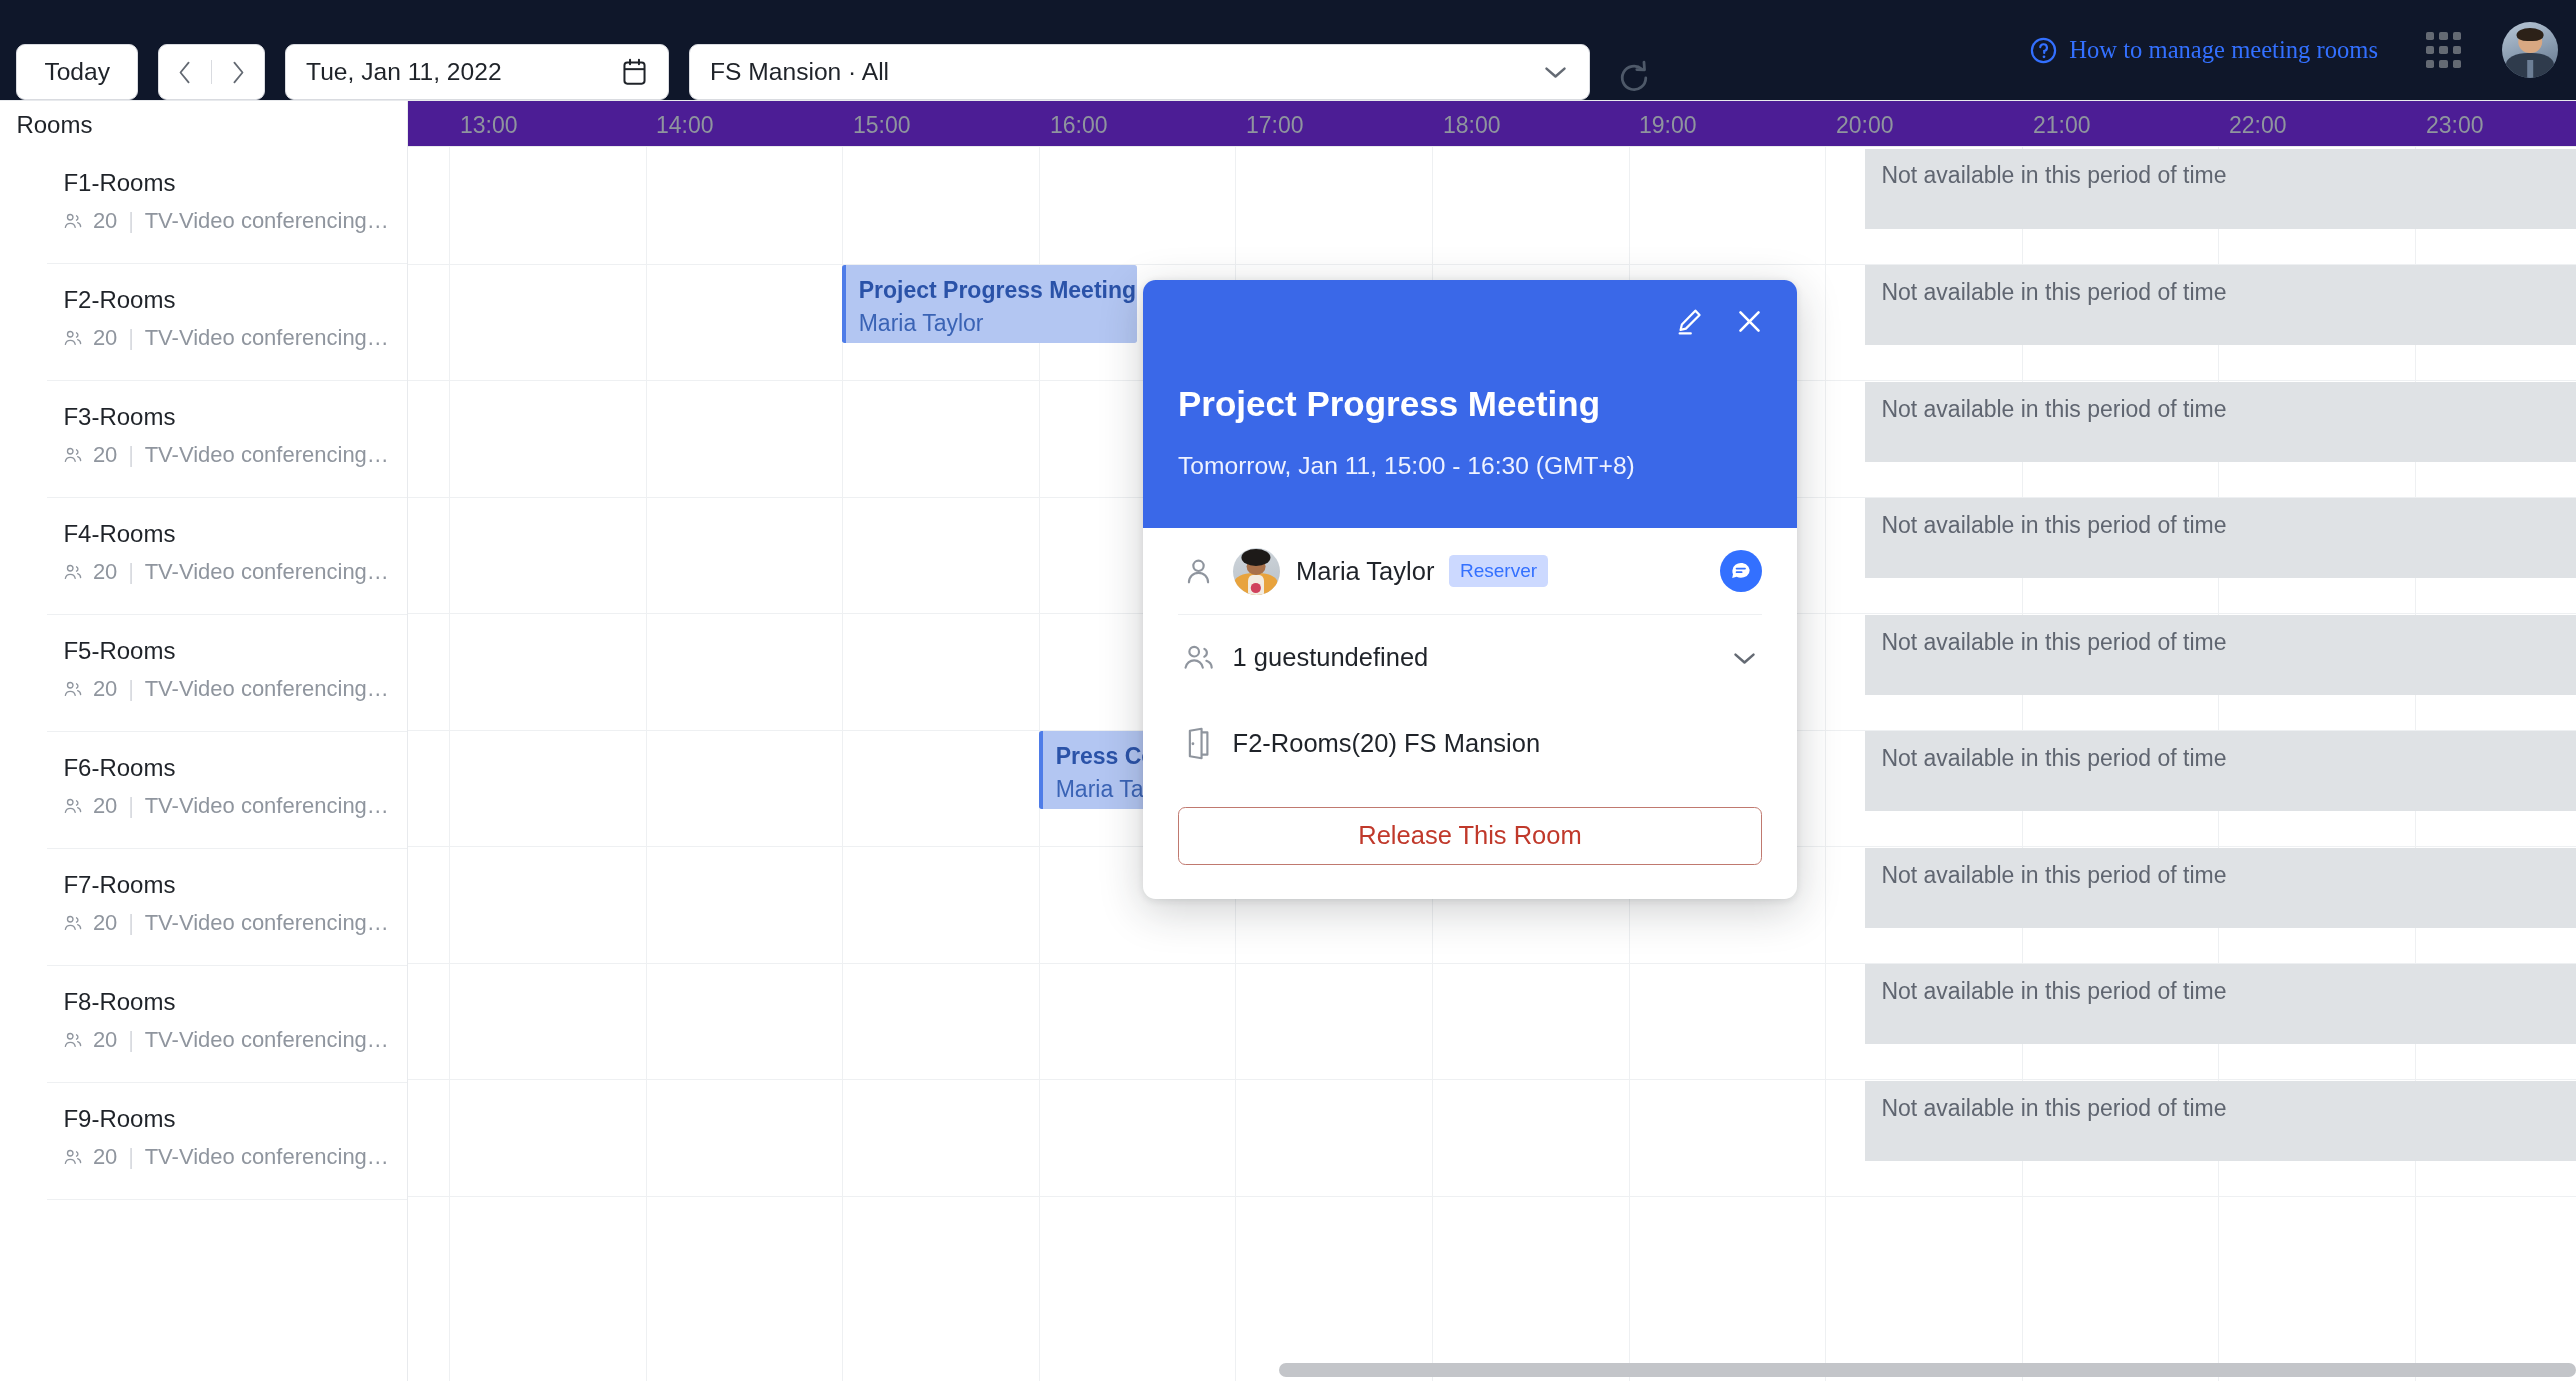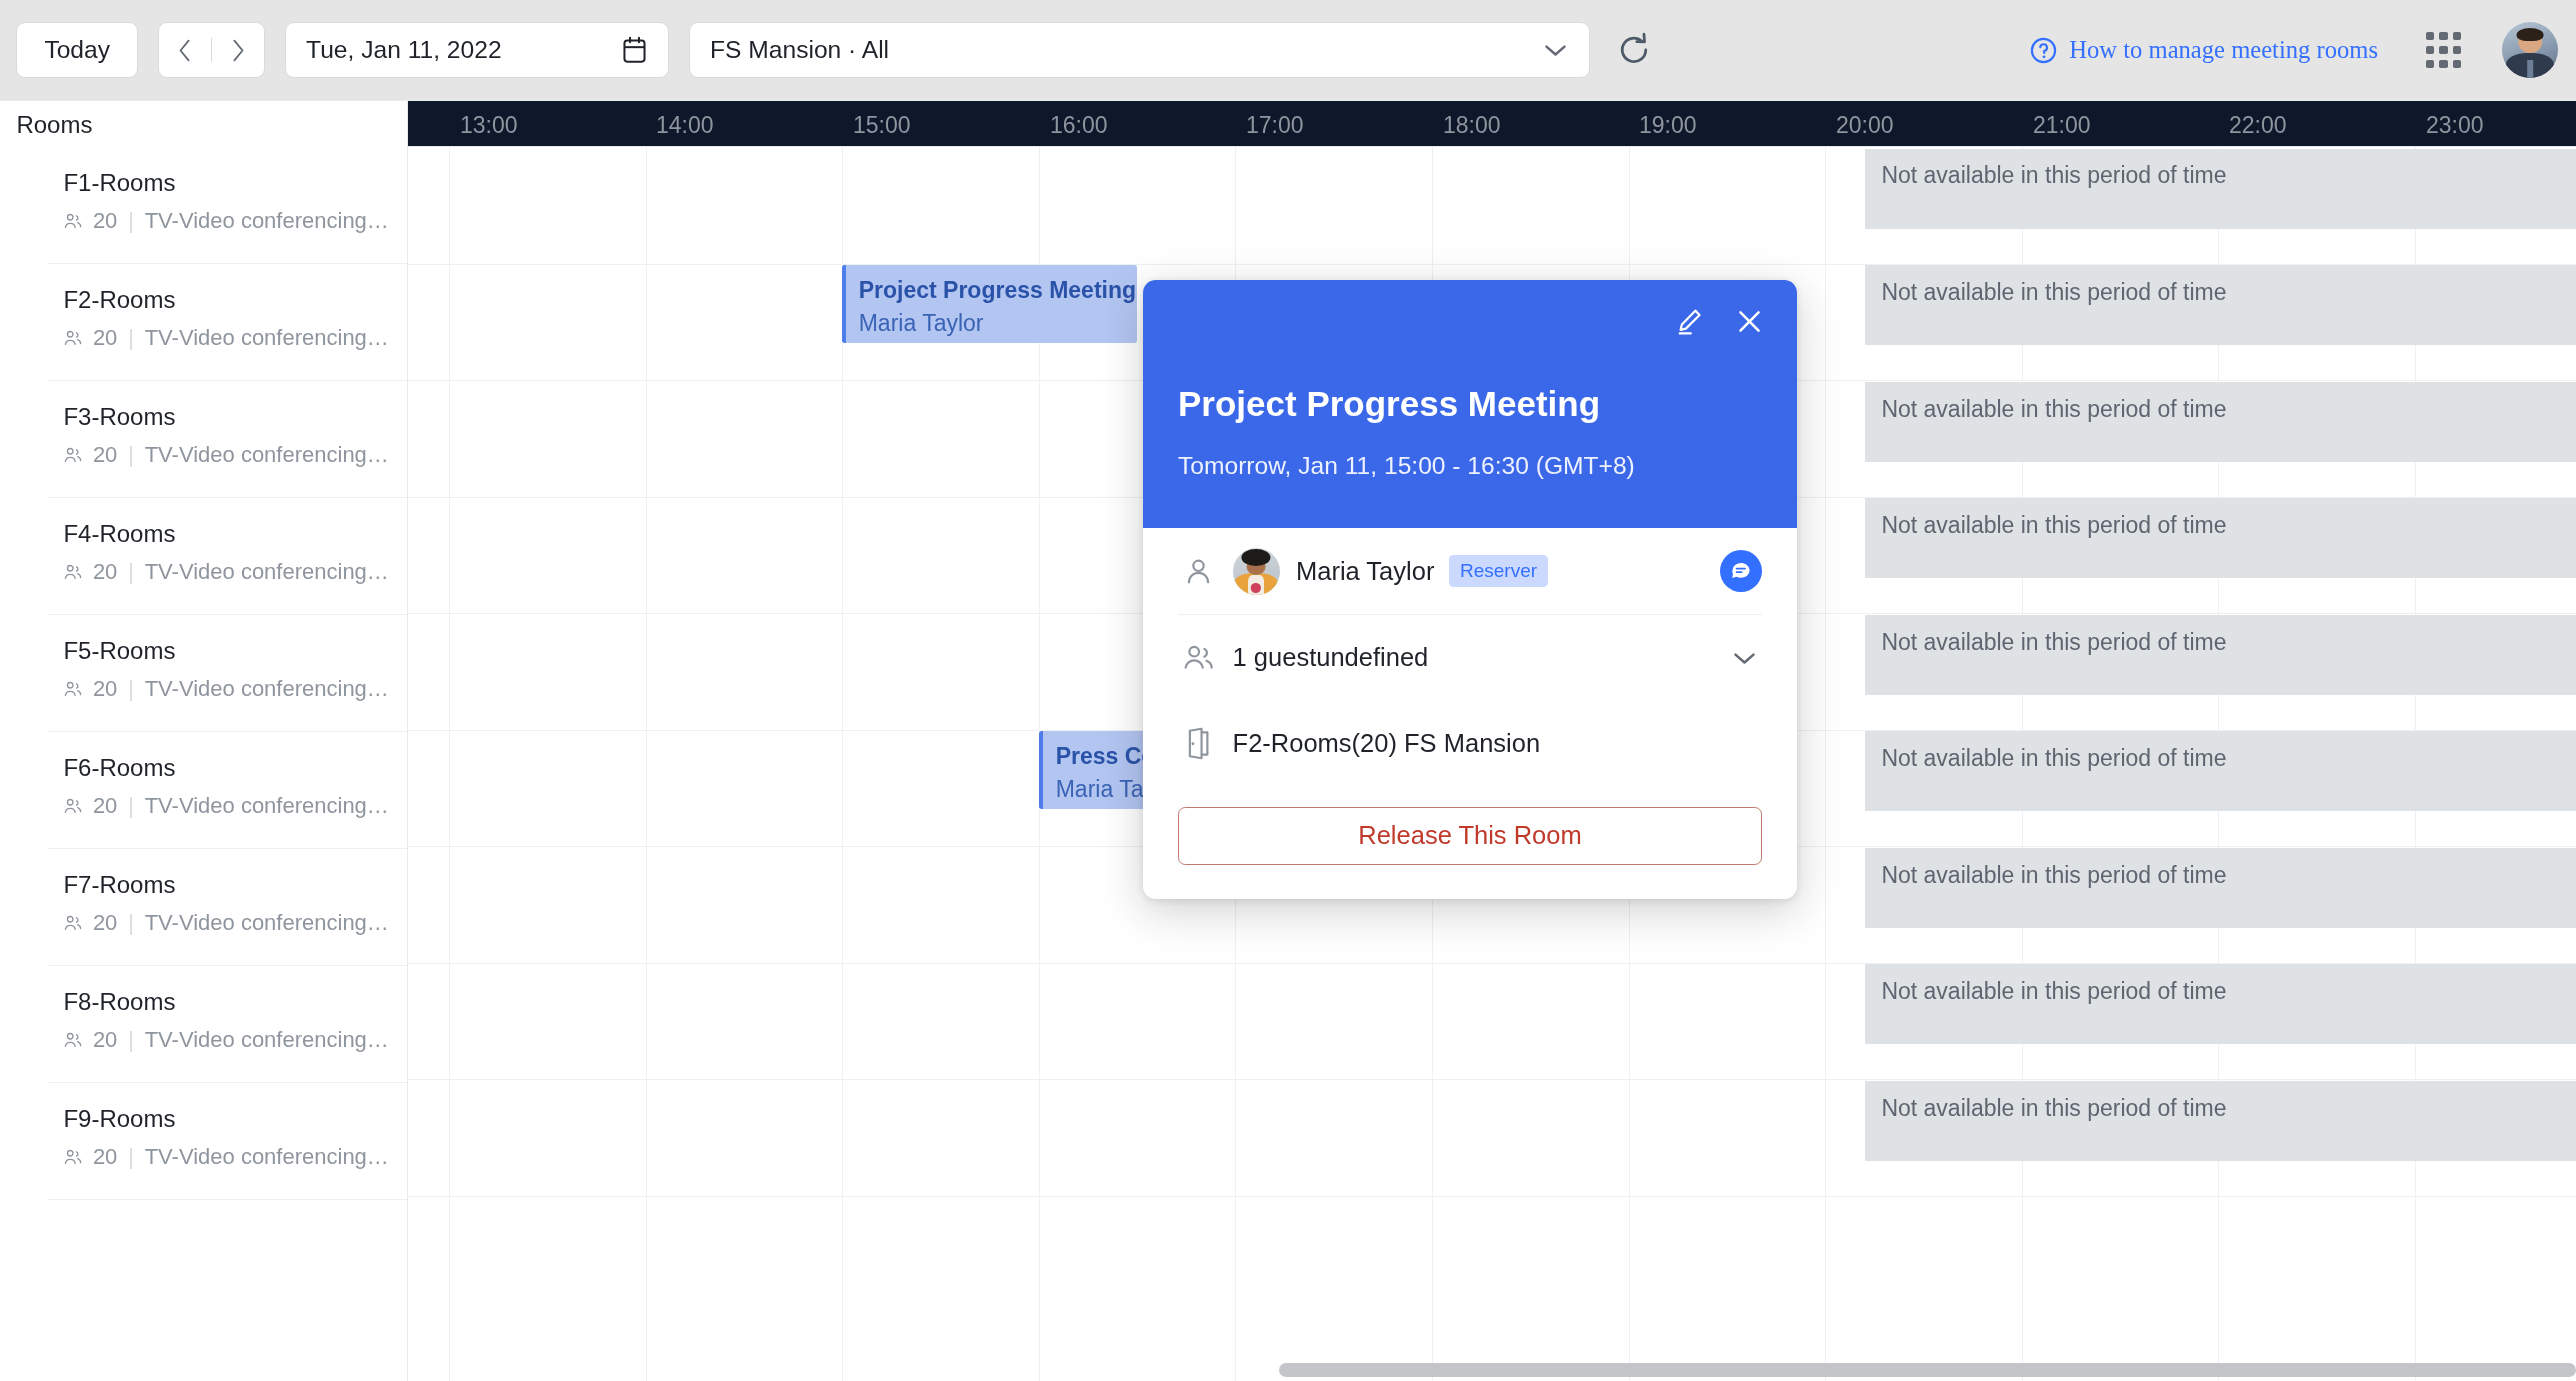--- a/index.html
+++ b/index.html
@@ -8,22 +8,22 @@
     width: 2576px; height: 1382px;
     font-family: "Liberation Sans", sans-serif;
     background: #ffffff;
     overflow: hidden;
     color: #1f2329;
   }
 
   
   #toolbar {
     position: absolute; left: 0; top: 0; width: 2576px; height: 100px;
-    background: #e5e5e5;
-    display: flex; align-items: center;
+    background: #0f172a;
+    display: flex; align-items: flex-end;
   }
   .tb-btn {
     height: 56px; border: 0.9px solid #d9dbe0; border-radius: 9px;
     background: #fff; display: flex; align-items: center; justify-content: center;
     font-size: 24.6px; color: #1f2329; cursor: pointer;
   }
   #today-button { margin-left: 16.4px; padding: 0 27px; }
   #nav-group {
     margin-left: 20px; width: 107px; display: flex; align-items: center;
     height: 56px; border: 0.9px solid #d9dbe0; border-radius: 9px; background: #fff;
@@ -87,21 +87,21 @@
   }
   #user-avatar .av-tie {
     position:absolute; left:50%; bottom:0; transform:translateX(-50%);
     width:10%; height:32%; background:#6d7f96;
   }
 
   
   #header-row {
     position: absolute; left: 0; top: 100px; width: 2576px; height: 47px;
     border-top: 0.9px solid #e8eaed; border-bottom: 0.9px solid #e8eaed;
-    background: #0f172a;
+    background: #4c1d95;
   }
   #rooms-col-header {
     position: absolute; left: 0; top: 0; width: 408px; height: 47px;
     display: flex; align-items: center; padding-left: 16.4px;
     font-size: 24px; color: #1f2329; border-right: 0.9px solid #e8eaed;
     background:#fff; z-index: 3;
   }
   .time-label {
     position: absolute; top: 1px; height: 47px; display: flex; align-items: center;
     font-size: 23px; color: #8f959e; padding-left: 11px;

